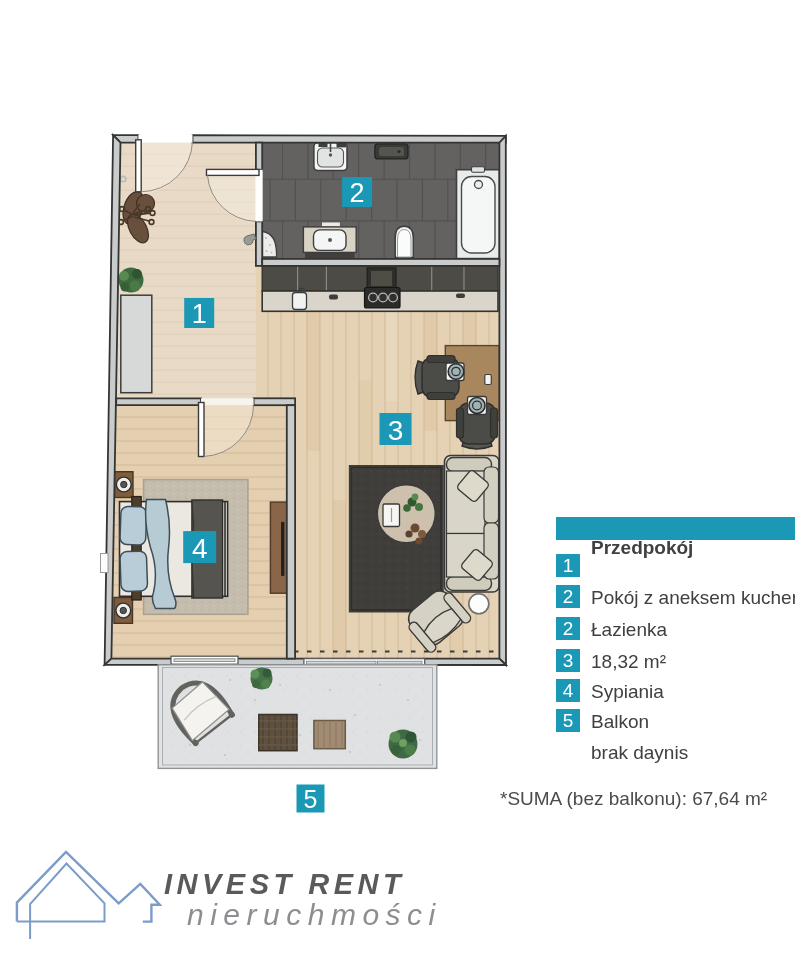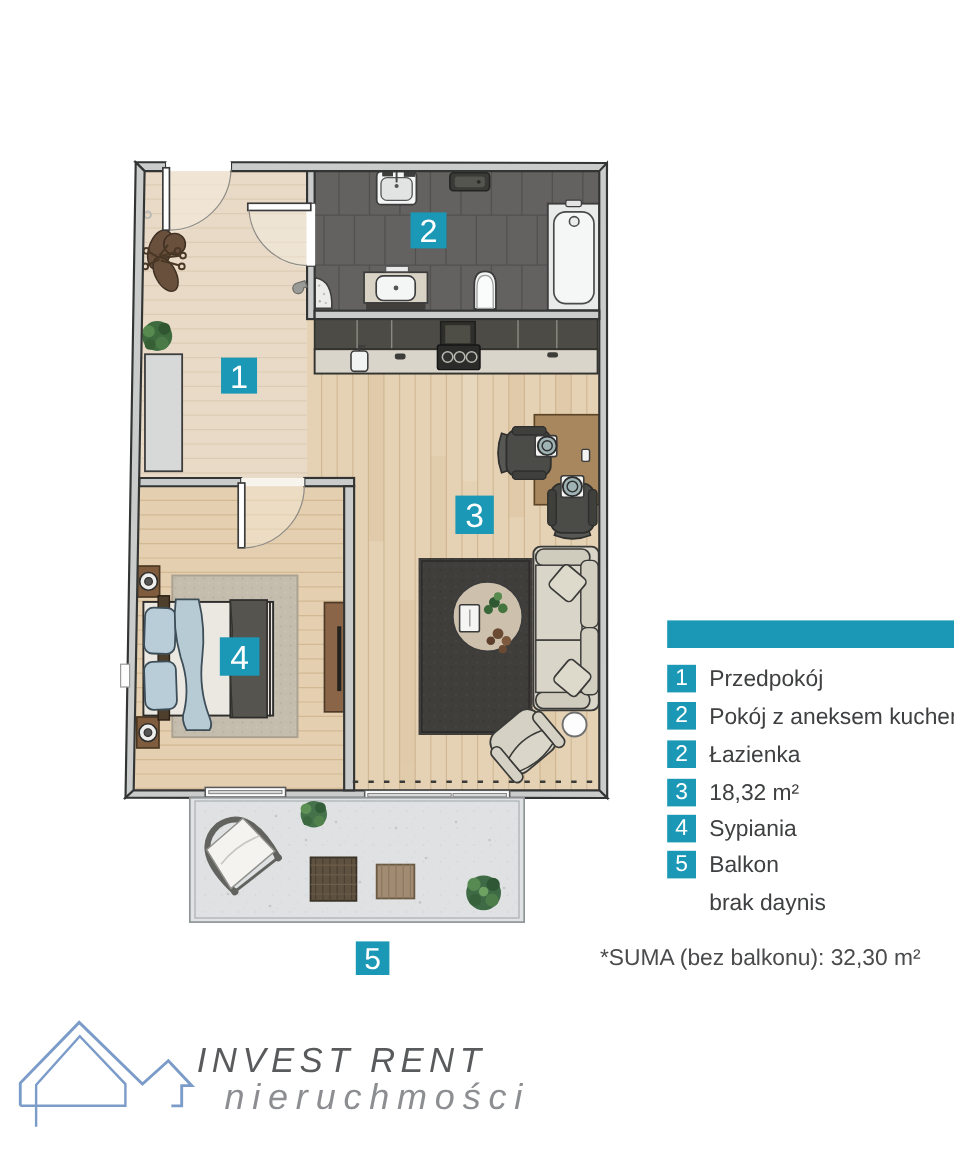--- a/index.html
+++ b/index.html
@@ -520,21 +520,21 @@
 <path d="M16.9,921.5 L16.9,902.6 L66,852 L118.7,903.4 L140.3,883.9 L159.8,904.7 L151.4,904.7 L151.4,921.6 L142.8,921.6"></path>
 <path d="M16.9,921.5 L104.5,921.5 L104.5,903.4 L66.5,863.5 L30.1,904.1 L30.1,939" stroke-width="2"></path>
 </g>
 </g>
 </svg>
 
 <div class="abs" style="left:556px;top:517px;width:239px;height:23px;background:#1a98b5"></div>
 
 <div class="sq" style="top:554px;">1</div>
 
-<div class="abs legtxt" style="left:591px;top:556px;">Przedpokój</div>
+<div class="abs legtxt" style="left:591px;top:537px;font-weight:bold;">Przedpokój</div>
 
 <div class="sq" style="top:585px;">2</div>
 
 <div class="abs legtxt" style="left:591px;top:587px;">Pokój z aneksem kuchennym</div>
 
 <div class="sq" style="top:617px;">2</div>
 
 <div class="abs legtxt" style="left:591px;top:619px;">Łazienka</div>
 
 <div class="sq" style="top:649px;">3</div>
@@ -544,17 +544,17 @@
 <div class="sq" style="top:679px;">4</div>
 
 <div class="abs legtxt" style="left:591px;top:681px;">Sypiania</div>
 
 <div class="sq" style="top:709px;">5</div>
 
 <div class="abs legtxt" style="left:591px;top:711px;text-align:center;">Balkon</div>
 
 <div class="abs legtxt" style="left:591px;top:742px;">brak daynis</div>
 
-<div class="abs" style="left:500px;top:788px;font-size:19px;color:#4a4b4d;white-space:nowrap;">*SUMA (bez balkonu): 32,30 m²</div>
-
-<div class="abs" style="left:164px;top:868px;font-size:29px;font-weight:normal;font-style:italic;letter-spacing:4.5px;color:#595a5c;">INVEST RENT</div>
+<div class="abs" style="left:500px;top:788px;font-size:19px;color:#4a4b4d;white-space:nowrap;">*SUMA (bez balkonu): 67,64 m²</div>
+
+<div class="abs" style="left:164px;top:868px;font-size:29px;font-weight:bold;font-style:italic;letter-spacing:4.5px;color:#595a5c;">INVEST RENT</div>
 
 <div class="abs" style="left:187px;top:898px;font-size:30px;font-style:italic;letter-spacing:6.5px;color:#8c8e91;">nieruchmości</div>
 
 </body></html>

